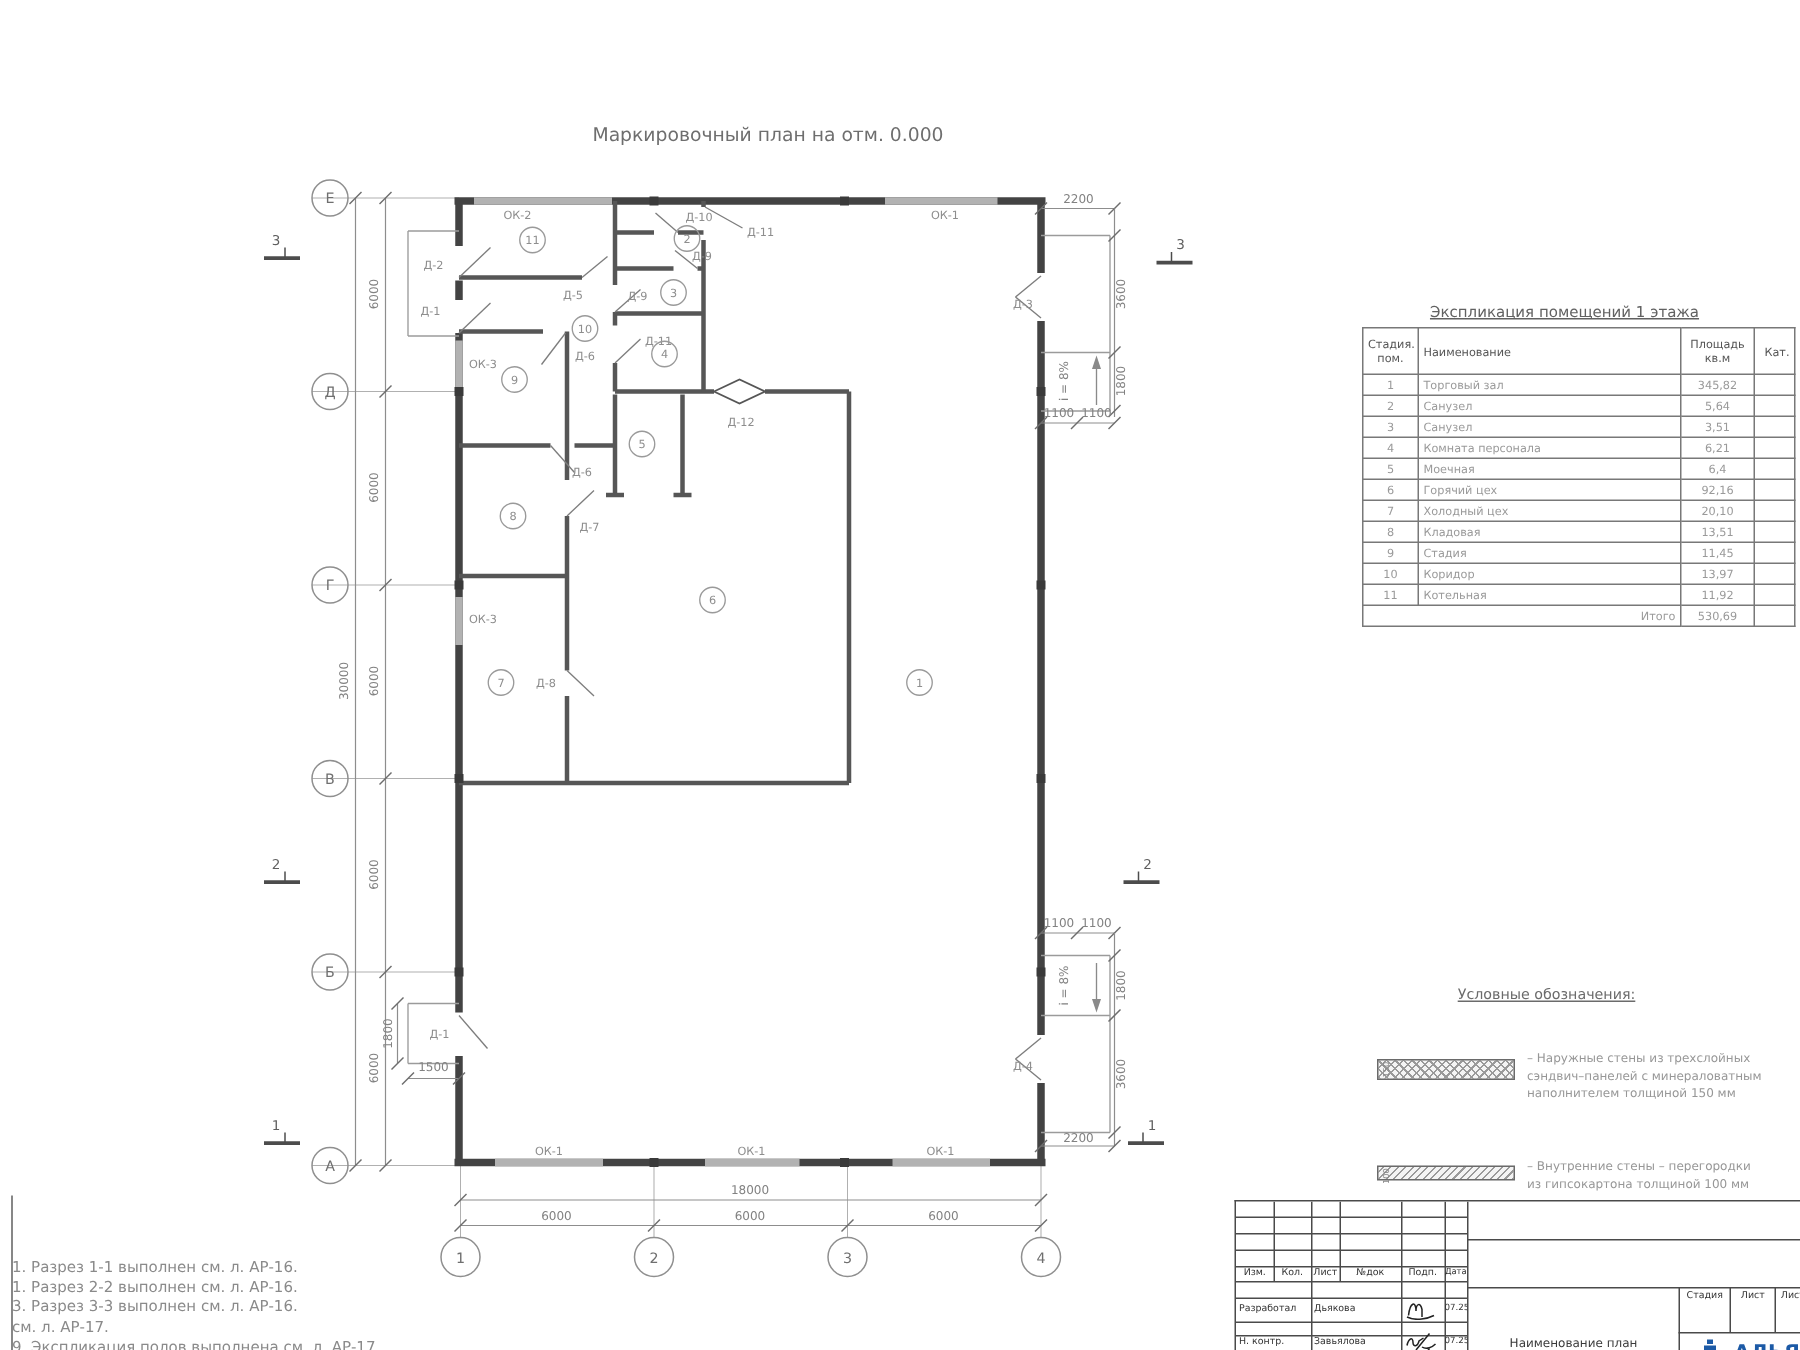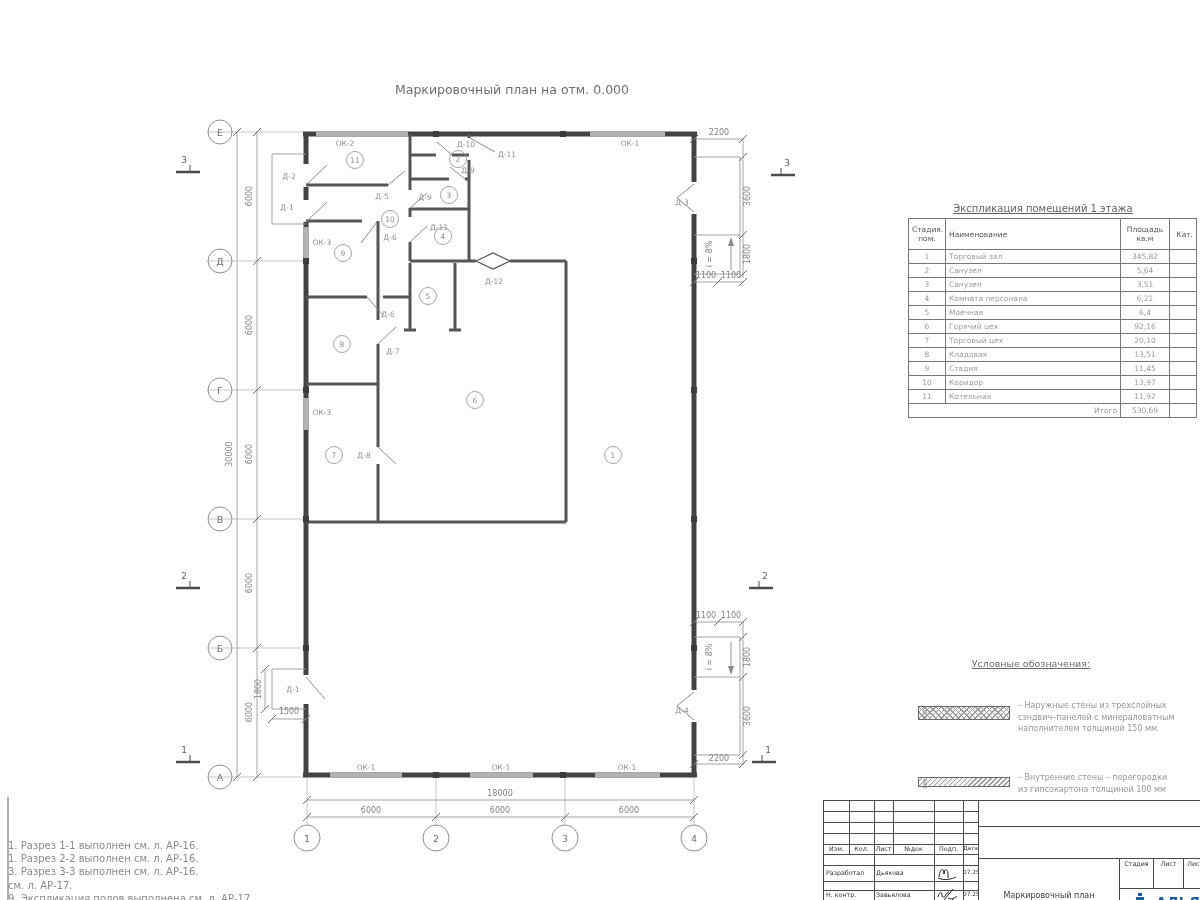--- a/index.html
+++ b/index.html
@@ -362,21 +362,21 @@
             <td class="c-cat"></td>
           </tr>
           <tr>
             <td class="c-num">6</td>
             <td class="c-name">Горячий цех</td>
             <td class="c-area">92,16</td>
             <td class="c-cat"></td>
           </tr>
           <tr>
             <td class="c-num">7</td>
-            <td class="c-name">Торговый цех</td>
+            <td class="c-name">Холодный цех</td>
             <td class="c-area">20,10</td>
             <td class="c-cat"></td>
           </tr>
           <tr>
             <td class="c-num">8</td>
             <td class="c-name">Кладовая</td>
             <td class="c-area">13,51</td>
             <td class="c-cat"></td>
           </tr>
           <tr>
@@ -491,21 +491,21 @@
     <div class="t tc" style="left:139px;top:100px;width:15px;font-size:5.8px;">07.25</div>
     <svg class="sig" style="left:112px;top:97px;" width="26" height="13">
       <path d="M2,9 C3,4 6,3 6,7 C6,10 9,10 10,6 L13,4 M8,12 L17,1 M12,10 C15,12 19,10 21,8" stroke="#222" fill="none" stroke-width="1"></path>
     </svg>
 
     <div class="t tc" style="left:296px;top:59px;width:33px;">Стадия</div>
     <div class="t tc" style="left:330px;top:59px;width:29px;">Лист</div>
     <div class="t tc" style="left:360px;top:59px;width:30px;">Листов</div>
 
     <div class="doc-title">
-      <div>Маркировочный план</div>
+      <div>Наименование план</div>
       <div>на отм. 0.000</div>
     </div>
 
     <div class="logo">
       <svg width="32" height="28" style="position:absolute;left:6px;top:2px;">
         <g fill="#1c5aa6">
           <rect x="12" y="2" width="4" height="3"></rect>
           <rect x="10" y="6" width="8" height="3"></rect>
           <rect x="8" y="10" width="12" height="3"></rect>
           <rect x="5" y="14" width="18" height="3"></rect>

